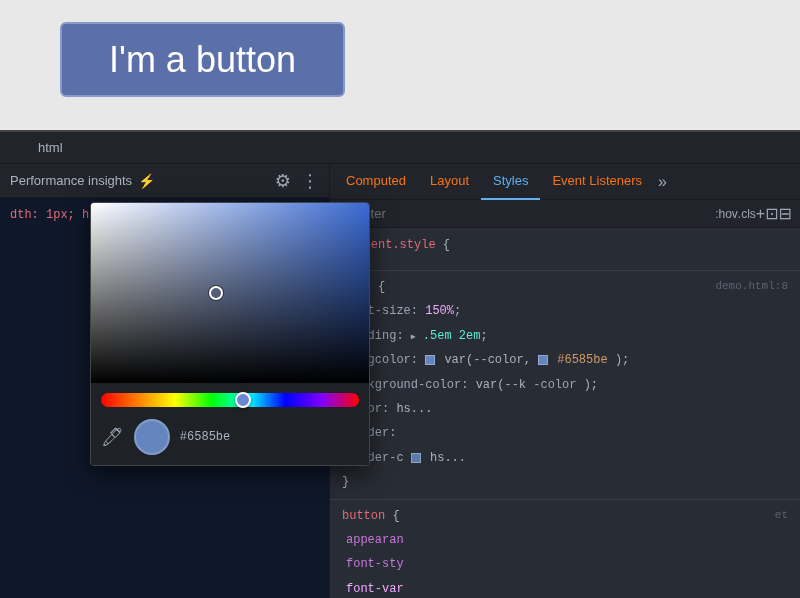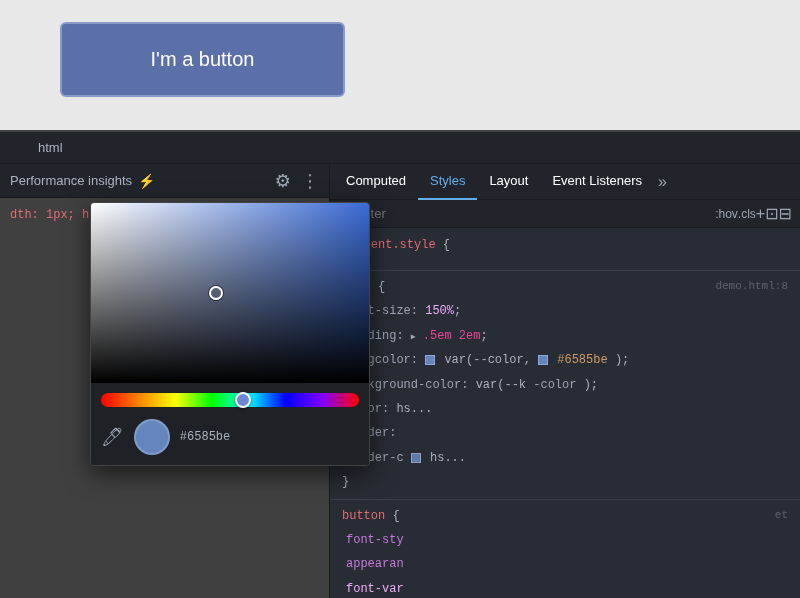--- a/index.html
+++ b/index.html
@@ -27,21 +27,21 @@
       top: 22px;
       left: 60px;
       width: 285px;
       height: 75px;
       background: #5b6fa8;
       border: 2px solid #8899cc;
       border-radius: 6px;
       display: flex;
       align-items: center;
       justify-content: center;
-      font-size: 20px;
+      font-size: 36px;
       font-weight: 500;
       color: #ffffff;
       cursor: pointer;
     }
 
     
     .devtools {
       position: absolute;
       top: 130px;
       left: 0;
@@ -77,21 +77,21 @@
     
     .devtools-main {
       display: flex;
       flex: 1;
       overflow: hidden;
     }
 
     
     .devtools-left {
       width: 330px;
-      background: #404040;
+      background: #0f172a;
       border-right: 1px solid #181a1f;
       overflow: hidden;
       position: relative;
     }
 
     .performance-insights-bar {
       display: flex;
       align-items: center;
       height: 34px;
       padding: 0 10px;
@@ -134,21 +134,21 @@
       border-bottom: 1px solid #181a1f;
       height: 36px;
       padding: 0 4px;
     }
     .tab {
       padding: 0 12px;
       height: 36px;
       display: flex;
       align-items: center;
       font-size: 13px;
-      color: #ffffff;
+      color: #f97316;
       cursor: pointer;
       border-bottom: 2px solid transparent;
     }
     .tab.active {
       color: #61afef;
       border-bottom: 2px solid #61afef;
     }
     .tab-more {
       color: #9da5b4;
       margin-left: 4px;
@@ -392,25 +392,25 @@
       </div>
 
     </div>
 
     <div class="devtools-right">
 
       <div class="inspector-tabs">
         <div class="tab">
           <span>Computed</span>
         </div>
+        <div class="tab">
+          <span>Layout</span>
+        </div>
         <div class="tab active">
           <span>Styles</span>
-        </div>
-        <div class="tab">
-          <span>Layout</span>
         </div>
         <div class="tab">
           <span>Event Listeners</span>
         </div>
         <span class="tab-more">»</span>
       </div>
 
       <div class="filter-bar">
         <span class="filter-icon">⊟</span>
         <input class="filter-input" type="text" placeholder="Filter" style="">
@@ -440,21 +440,21 @@
             <span style="color:#abb2bf;"> {</span>
             <span class="css-link">demo.html:8</span>
           </div>
           <div class="css-block css-property">
             <span style="color:#9da5b4;">font-size:</span>
             <span style="color:#f0abfc;"> 150%</span><span style="color:#abb2bf;">;</span>
           </div>
           <div class="css-block css-property">
             <span style="color:#9da5b4;">padding:</span>
             <span class="triangle"> ▶</span>
-            <span style="color:#ec4899;"> .5em 2em</span><span style="color:#abb2bf;">;</span>
+            <span style="color:#5eead4;"> .5em 2em</span><span style="color:#abb2bf;">;</span>
           </div>
           <div class="css-block css-property">
             <span style="color:#9da5b4;">--bgcolor:</span>
             <span class="color-swatch" style="background:#6585be;"></span>
             <span style="color:#abb2bf;"> var(--color, </span>
             <span class="color-swatch" style="background:#6585be;"></span>
             <span style="color:#d19a66;">#6585be</span>
             <span style="color:#abb2bf;">);</span>
           </div>
           <div class="css-block css-property">
@@ -480,24 +480,24 @@
           </div>
         </div>
 
         <div class="button-rule-block">
           <div class="css-block">
             <span class="css-selector">button</span>
             <span style="color:#abb2bf;"> {</span>
             <span class="css-link">et</span>
           </div>
           <div class="css-block css-property">
+            <span style="color:#c678dd;">appearan</span>
+          </div>
+          <div class="css-block css-property">
             <span style="color:#c678dd;">font-sty</span>
-          </div>
-          <div class="css-block css-property">
-            <span style="color:#c678dd;">appearan</span>
           </div>
           <div class="css-block css-property">
             <span style="color:#f0abfc;">font-var</span>
           </div>
 
         </div>
 
       </div>
 
       <div class="color-picker">

